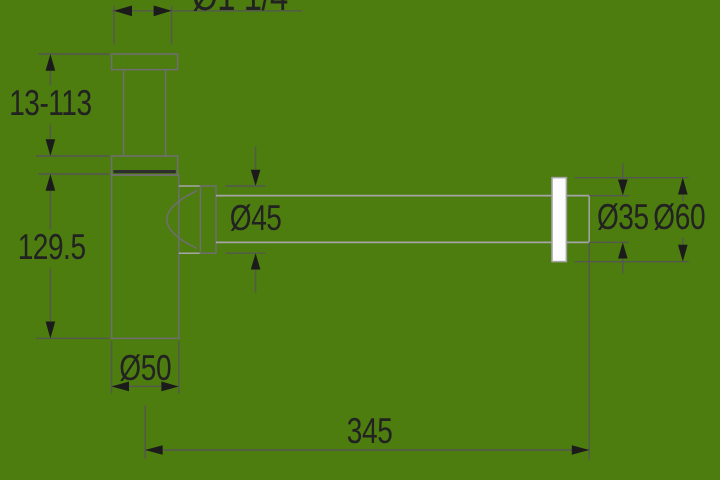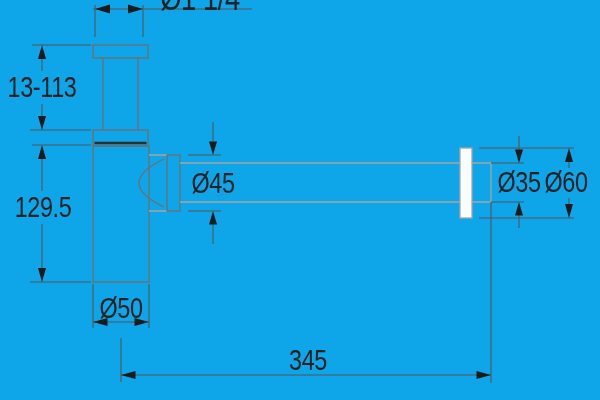--- a/index.html
+++ b/index.html
@@ -4,21 +4,21 @@
 <style>
   html, body {
     margin: 0; padding: 0;
     background: #ffffff;
     font-family: "Liberation Sans", sans-serif;
   }
   #canvas {
     position: relative;
     width: 600px;
     height: 400px;
-    background: #0ea5e9;
+    background: #4d7c0f;
     overflow: hidden;
   }
   #canvas svg { position: absolute; left: 0; top: 0; }
 
   
   .part   { stroke: #6f6f6f; stroke-width: 1.3; fill: none; }
   .light  { stroke: #a5a5a5; }
   .filled { fill: #fcfcfc; }
   .heavy  { stroke: #2e2e2e; stroke-width: 2.6; }
   .dim    { stroke: #565656; stroke-width: 1.1; fill: none; }

